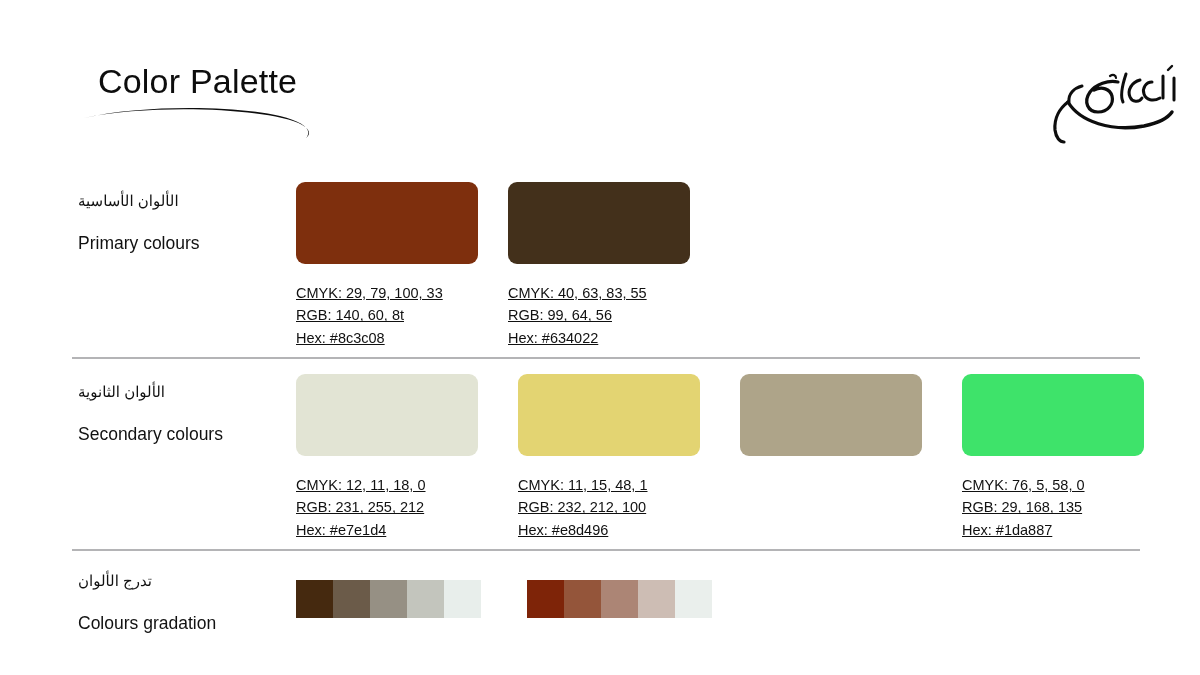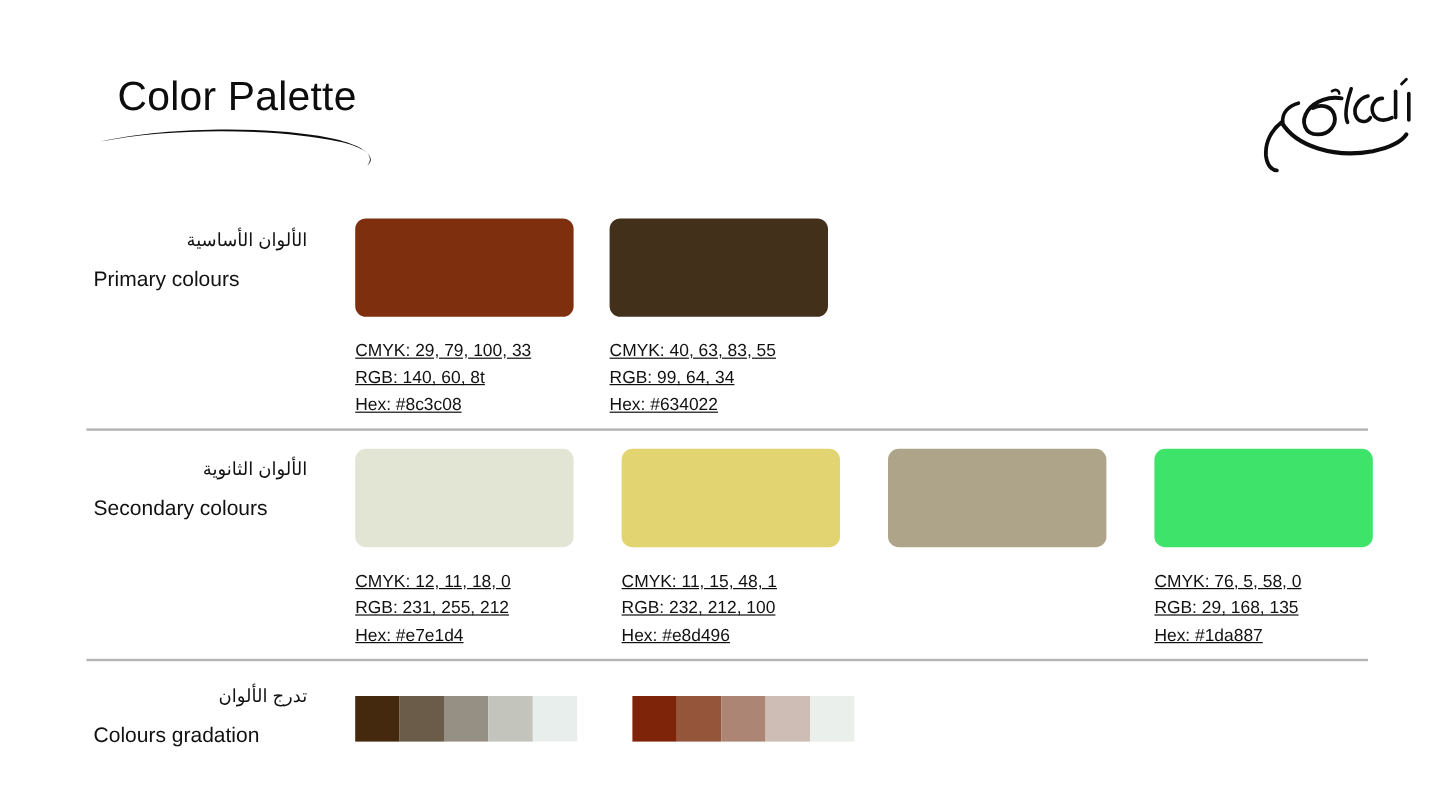--- a/index.html
+++ b/index.html
@@ -65,30 +65,30 @@
     position: absolute;
     left: 78px;
     width: 200px;
     text-align: left;
   }
   .label-ar {
     font-size: 15px;
     line-height: 1.25;
     color: #111111;
     direction: rtl;
-    text-align: right;
+    text-align: left;
     width: 178px;
     white-space: nowrap;
     letter-spacing: 0.3px;
   }
   .label-en {
     font-size: 17.5px;
     line-height: 1.3;
     color: #111111;
-    margin-top: 10px;
+    margin-top: 21px;
     white-space: nowrap;
   }
   .row-label.primary   { top: 192px; }
   .row-label.secondary { top: 383px; }
   .row-label.gradation { top: 572px; }
 
   
   .swatch-grid {
     position: absolute;
     left: 296px;
@@ -181,21 +181,21 @@
       <div>CMYK: 29, 79, 100, 33</div>
       <div>RGB: 140, 60, 8t</div>
       <div>Hex: #8c3c08</div>
     </div>
   </div>
 
   <div class="swatch-cell">
     <div class="swatch-chip" style="background: rgb(67, 48, 27);"></div>
     <div class="swatch-values">
       <div>CMYK: 40, 63, 83, 55</div>
-      <div>RGB: 99, 64, 34</div>
+      <div>RGB: 99, 64, 56</div>
       <div>Hex: #634022</div>
     </div>
   </div>
 
 </div>
 
 <div class="row-label secondary">
   <div class="label-ar">الألوان الثانوية</div>
   <div class="label-en">Secondary colours</div>
 </div>

